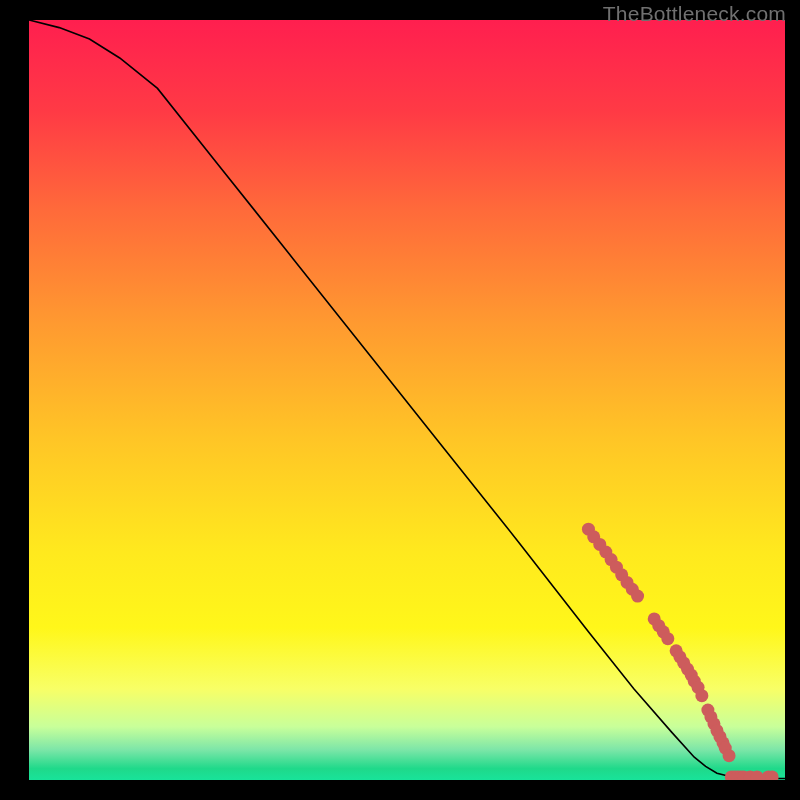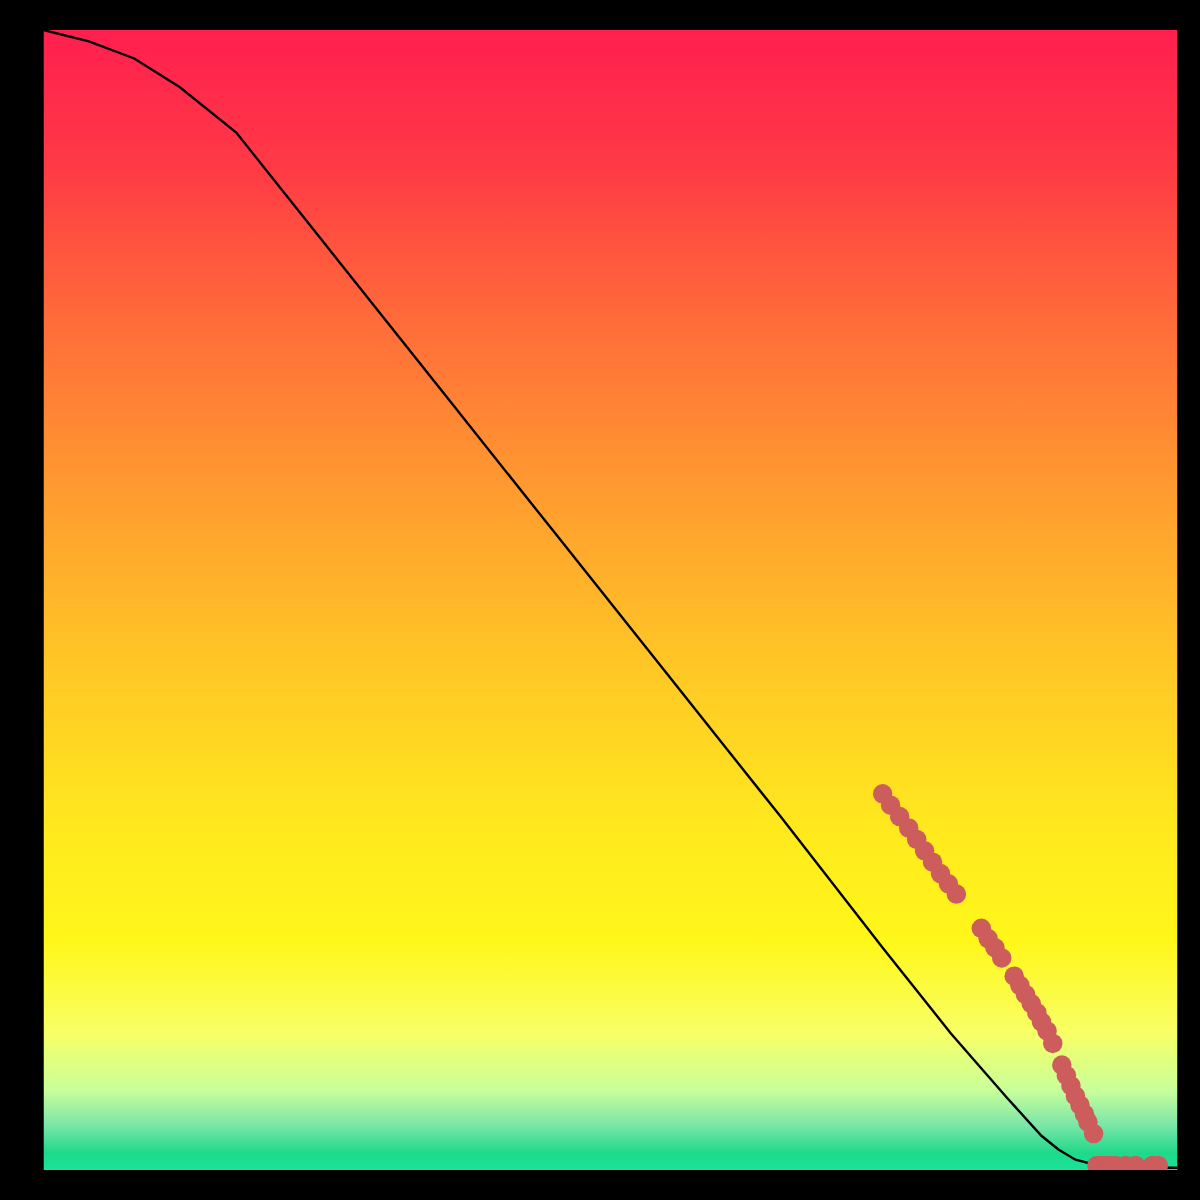--- a/index.html
+++ b/index.html
@@ -100,13 +100,14 @@
           <circle cx="708.37" cy="756.96" r="6.5" fill="#cd5c5c"></circle>
           <circle cx="711.40" cy="756.96" r="6.5" fill="#cd5c5c"></circle>
           <circle cx="714.42" cy="756.96" r="6.5" fill="#cd5c5c"></circle>
           <circle cx="721.22" cy="756.96" r="6.5" fill="#cd5c5c"></circle>
           <circle cx="728.03" cy="756.96" r="6.5" fill="#cd5c5c"></circle>
           <circle cx="739.37" cy="756.96" r="6.5" fill="#cd5c5c"></circle>
           <circle cx="743.15" cy="756.96" r="6.5" fill="#cd5c5c"></circle>
         </g>
     </svg>
   </div>
+  <div class="watermark">TheBottleneck.com</div>
 </div>
 
 </body></html>

